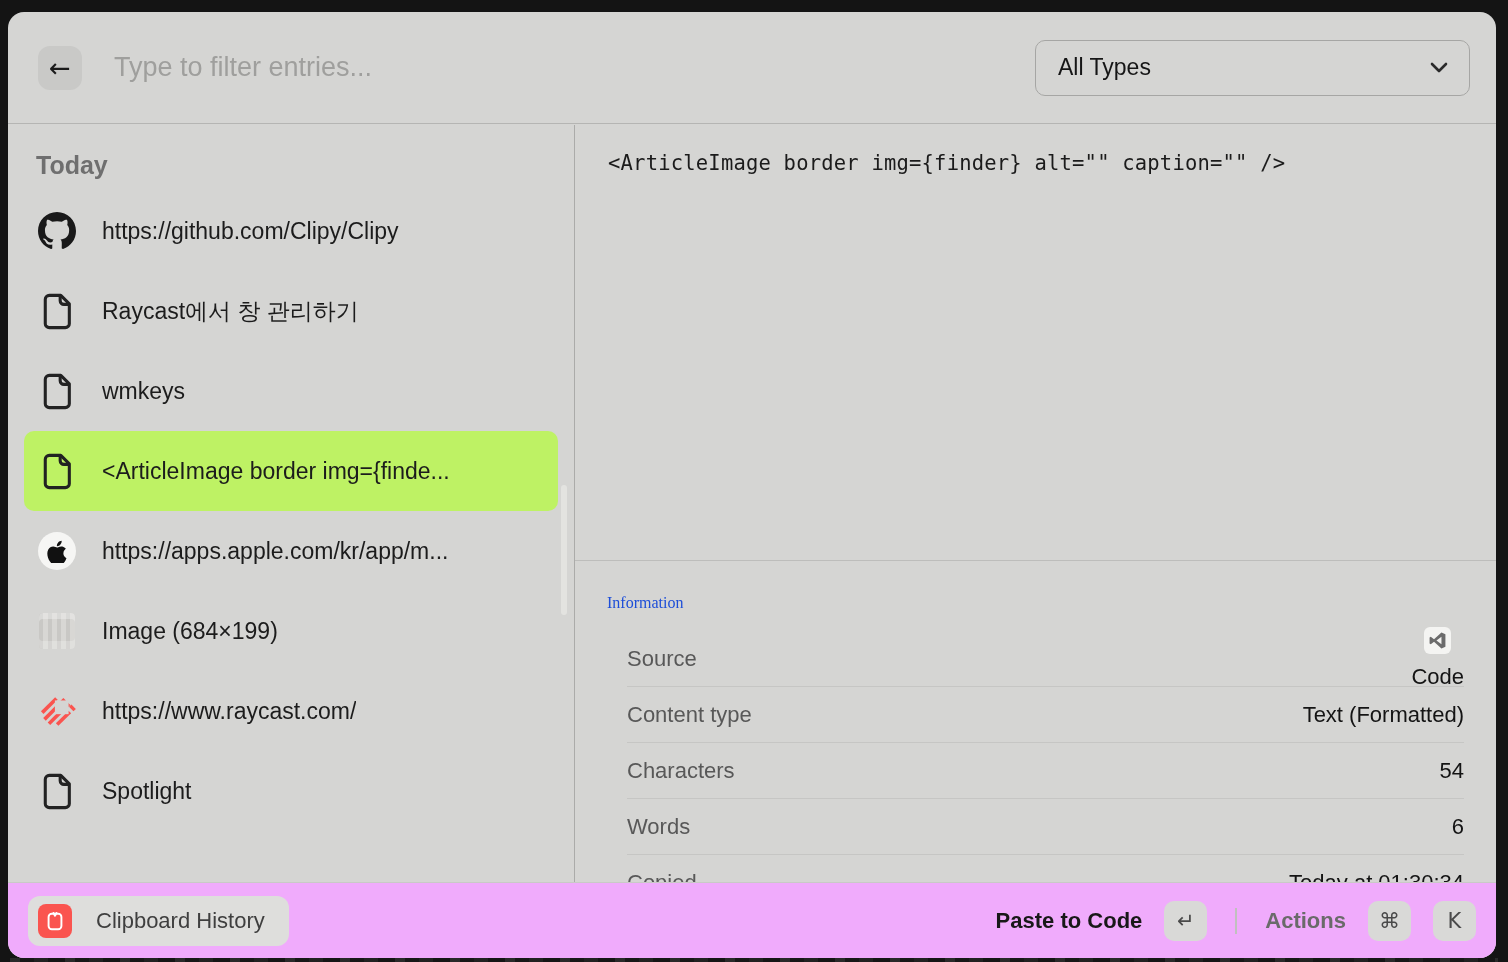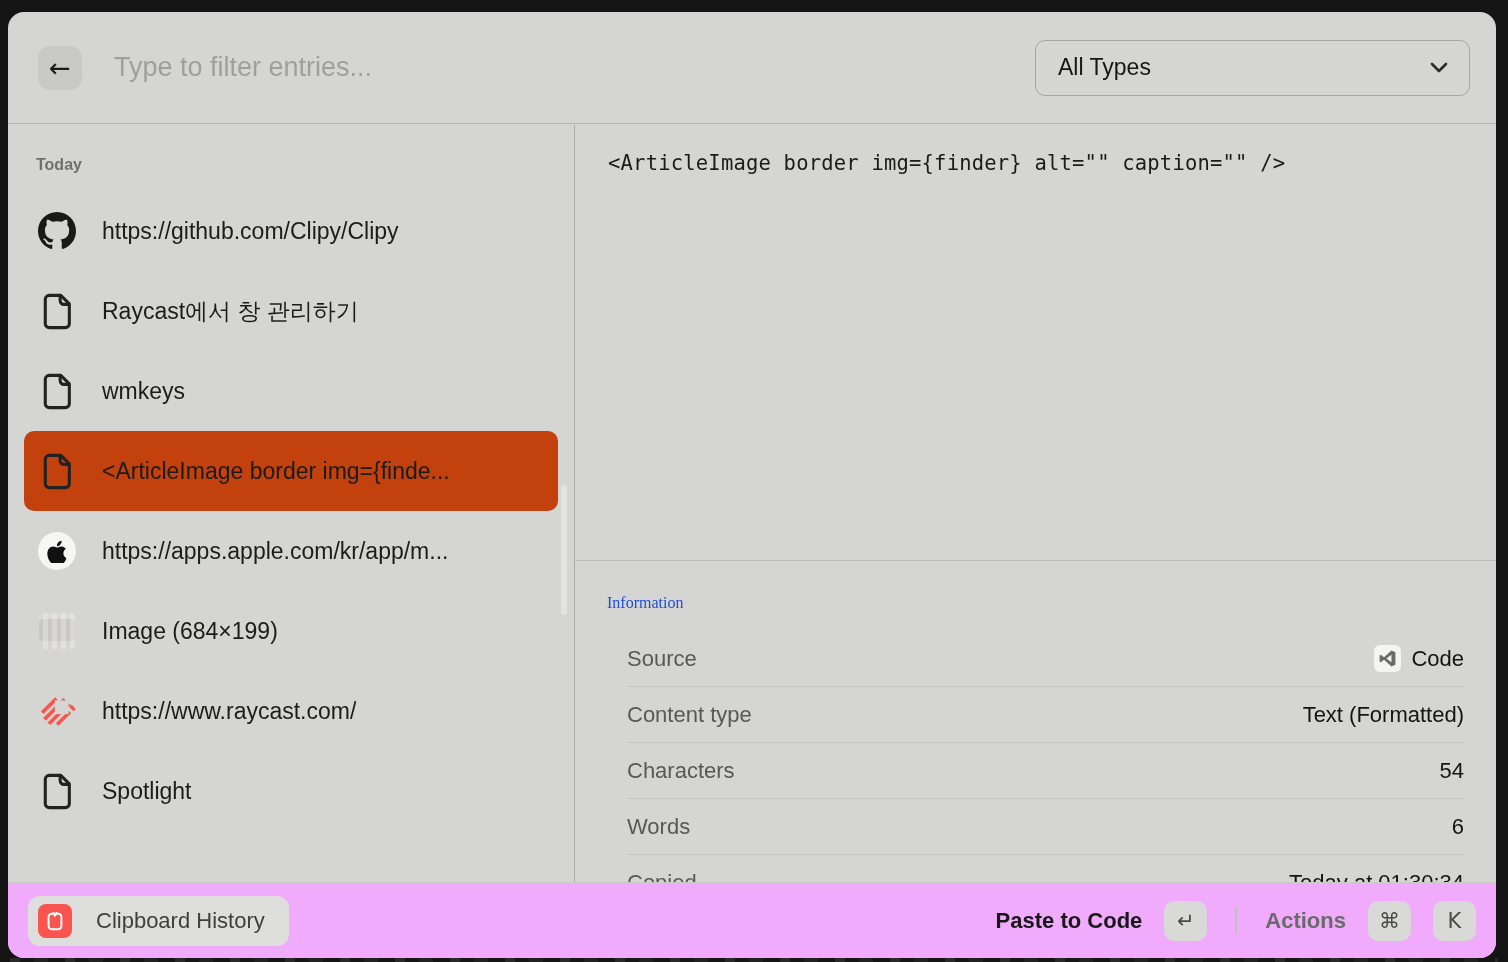--- a/index.html
+++ b/index.html
@@ -24,25 +24,25 @@
   .type-dropdown { width:435px; height:56px; border:1.5px solid #a6a6a4; border-radius:10px;
     display:flex; align-items:center; justify-content:space-between; padding:0 20px 0 22px;
     font-size:23px; color:#161616; flex:0 0 auto; }
 
   
   .main { position:absolute; top:113px; bottom:76px; left:0; right:0; display:flex; }
   .list-pane { width:566px; position:relative; overflow:hidden; }
   .v-divider { width:1px; background:#ababa9; }
   .detail-pane { flex:1; position:relative; overflow:hidden; }
 
-  .section-label { margin:26px 0 0 28px; font-size:16px; line-height:28px; font-weight:600; color:#6f6f6f; }
+  .section-label { margin:26px 0 0 28px; font-size:25px; line-height:28px; font-weight:600; color:#6f6f6f; }
   .list { margin-top:12px; }
   .row { height:80px; display:flex; align-items:center; gap:26px; margin:0 16px; padding:0 14px;
     border-radius:10px; font-size:23px; color:#1c1c1c; white-space:nowrap; overflow:hidden; }
-  .row.selected { background:#c2410c; }
+  .row.selected { background:#bef264; }
   .row .ic { width:38px; height:38px; flex:0 0 auto; display:flex; align-items:center; justify-content:center; }
   .row .lbl { overflow:hidden; text-overflow:clip; }
   .thumb { width:36px; height:36px; border-radius:4px; opacity:.85;
     background:repeating-linear-gradient(90deg,#c7c6c3 0 4px,#d9d8d5 4px 9px),#d0cfcc;
     box-shadow:inset 0 6px 0 rgba(255,255,255,.35), inset 0 -8px 0 rgba(255,255,255,.25); }
   .apple-badge { width:38px; height:38px; border-radius:50%; background:#f6f6f4;
     display:flex; align-items:center; justify-content:center; }
   .scroll-thumb { position:absolute; right:7px; top:360px; width:6px; height:130px;
     border-radius:3px; background:#e6e6e4; opacity:.8; }
 
@@ -50,21 +50,21 @@
   .code-preview { padding:26px 24px 0 33px; font-family:"DejaVu Sans Mono", monospace;
     font-size:20.5px; color:#1b1b1b; letter-spacing:.2px; white-space:pre; }
   .info { position:absolute; top:435px; left:0; right:0; bottom:-60px;
     border-top:1px solid #bdbdbb; padding:0 32px; }
   .info-title { margin-top:28px; font-size:16px; line-height:28px; color:#1d4ed8;font-family:Liberation Serif, serif; }
   .info-rows { margin-top:14px; }
   .info-row { height:56px; display:flex; align-items:center; justify-content:space-between;
     border-bottom:1px solid #c6c6c4; font-size:22px;margin-left:20px; }
   .info-row:last-child { border-bottom:none; }
   .info-row .il { color:#585858; }
-  .info-row .iv { color:#141414; font-weight:500; display:flex; align-items:center; gap:10px; }
+  .info-row .iv { color:#141414; font-weight:500; display:flex; align-items:center; gap:10px;flex-direction:column; }
   .vscode-badge { width:27px; height:27px; border-radius:6px; background:#f4f4f2;
     display:flex; align-items:center; justify-content:center; }
 
   
   .footer { position:absolute; left:0; right:0; bottom:0; height:76px; background:#f0abfc;
     border-top:1px solid #c9c9c7; display:flex; align-items:center; justify-content:space-between;
     padding:0 20px; z-index:5; }
   .app-pill { display:flex; align-items:center; gap:24px; background:#dededc; border-radius:12px;
     padding:8px 24px 8px 10px; cursor:default; }
   .app-icon { width:34px; height:34px; border-radius:8px; background:#fa544f;

